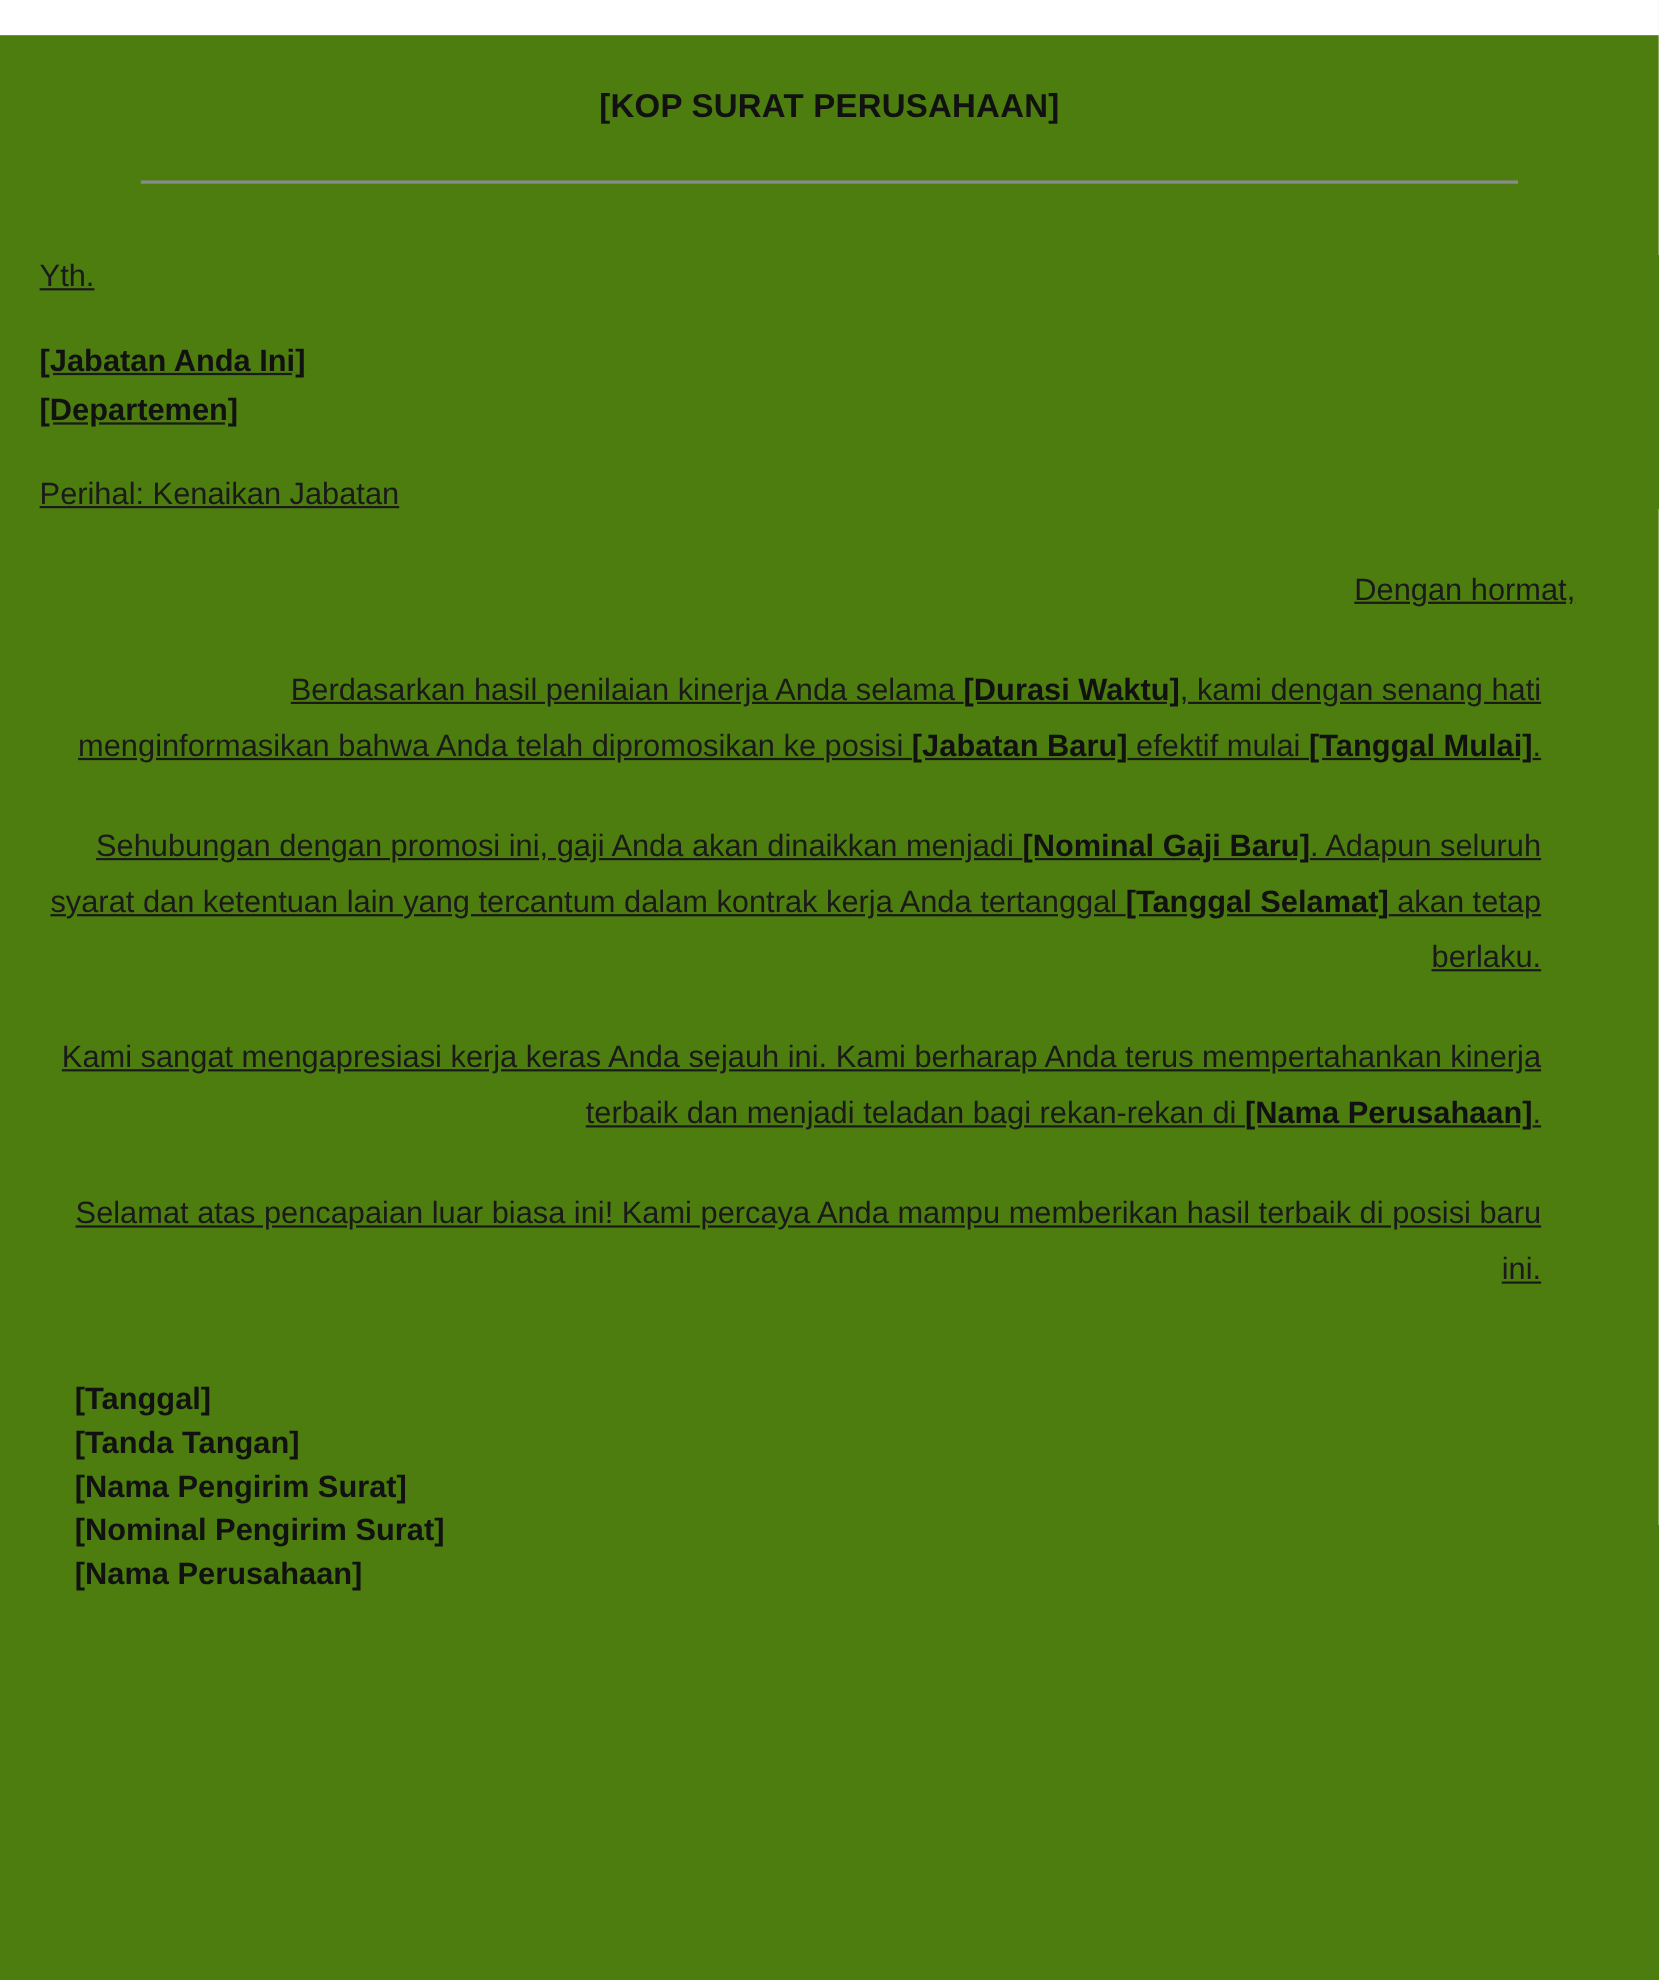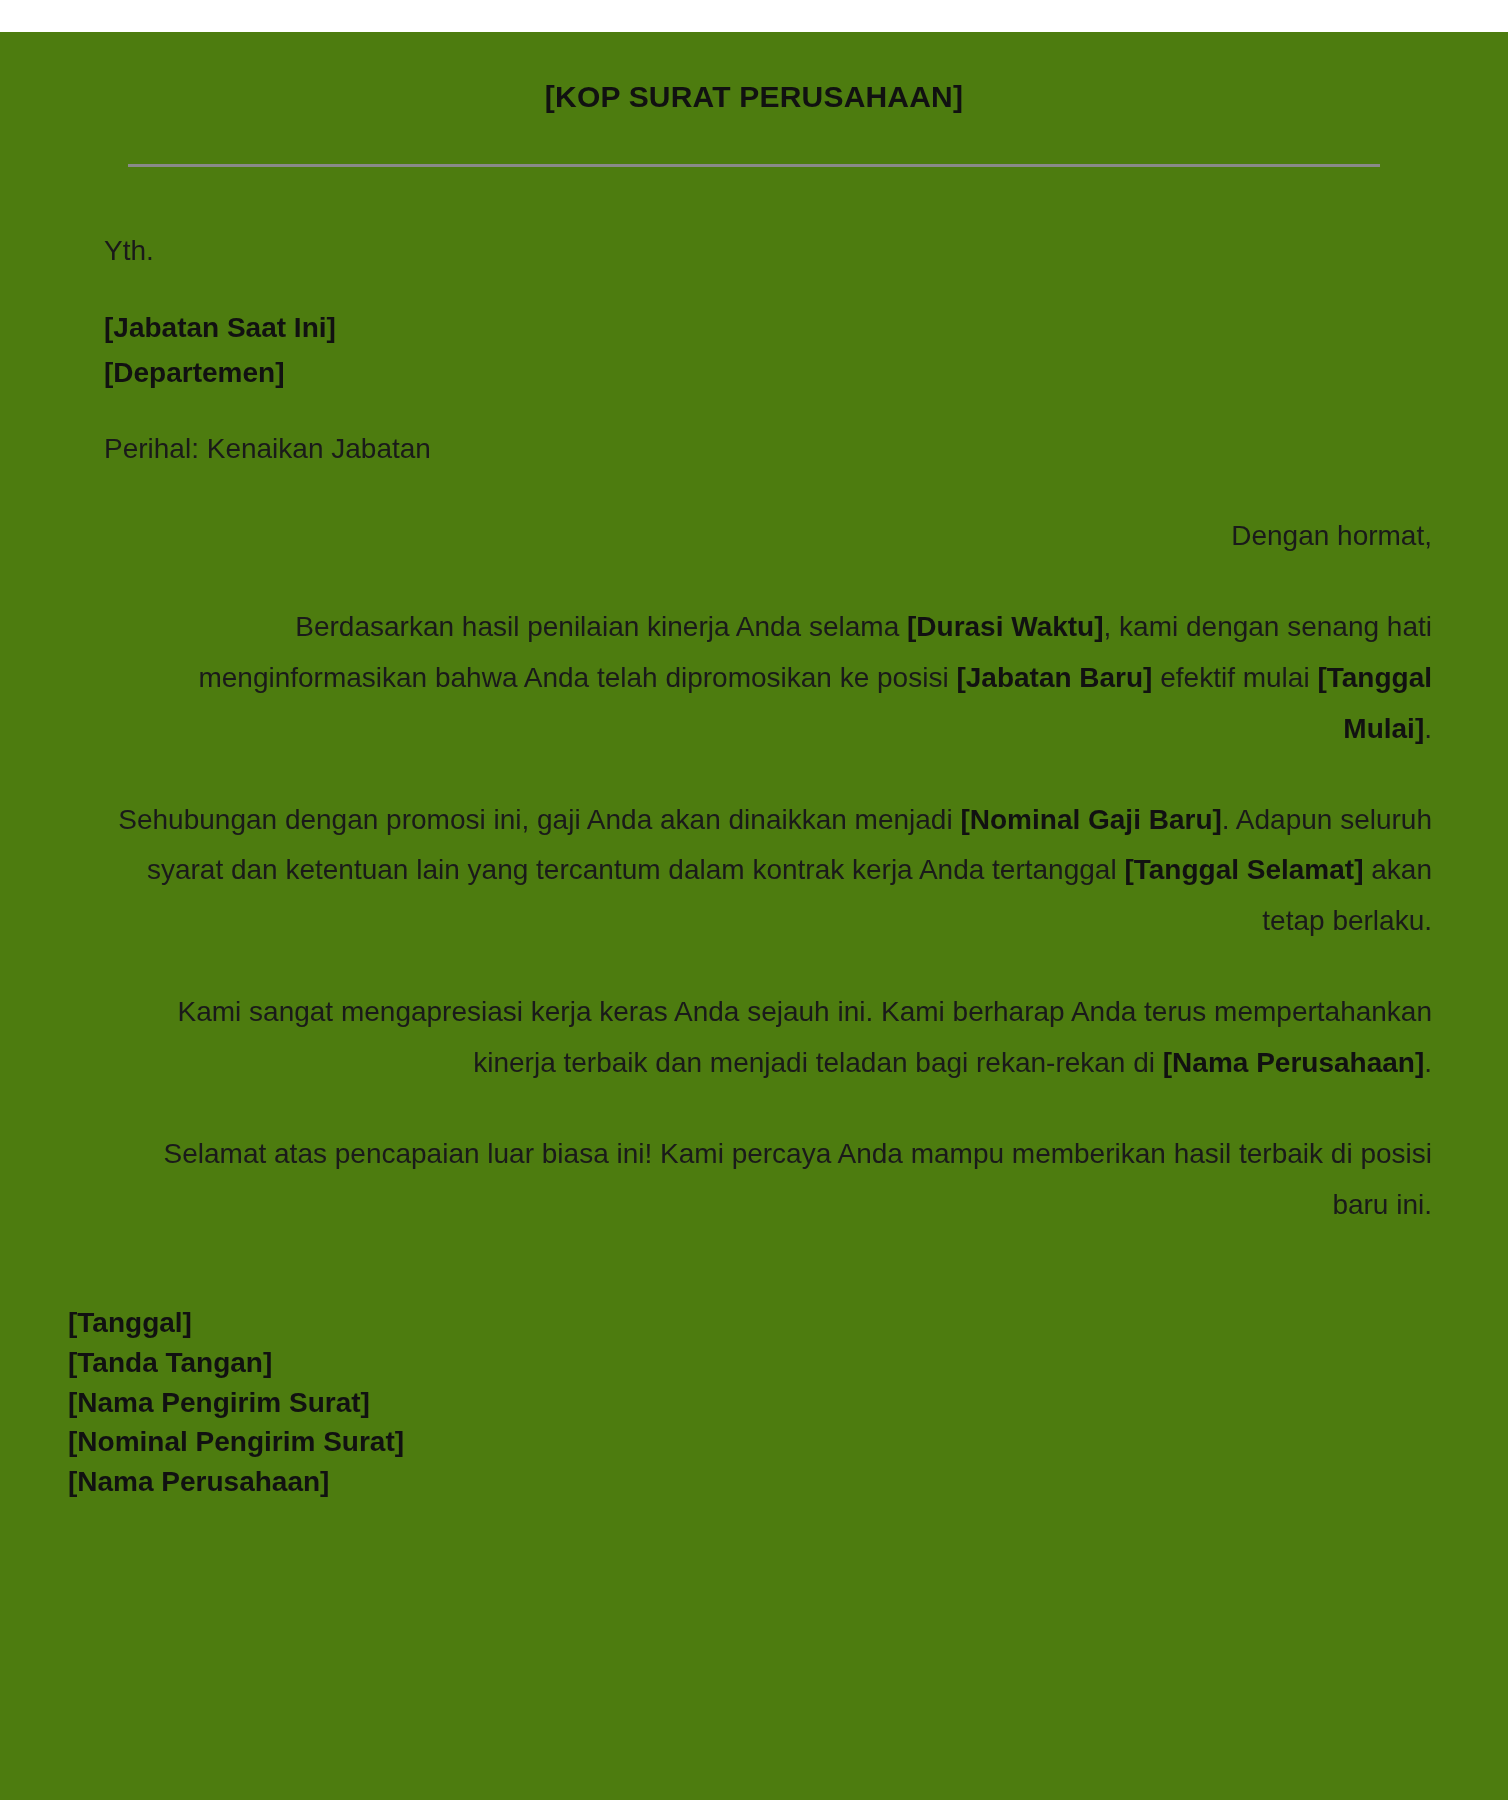--- a/index.html
+++ b/index.html
@@ -42,22 +42,23 @@
   }
   .rule {
     height: 3px;
     background: #8a8a8a;
     width: 100%;
     border: 0;
   }
 
   
   .body-area {
-    padding: 0 76px 0 104px;
+    padding: 0 76px 0 36px;
     margin-top: 62px;
+    text-decoration: underline;
   }
 
   .salute {
     font-size: 28px;
     font-weight: 400;
     line-height: 1.55;
     color: #1a1a1a;
     margin: 0 0 34px 0;
   }
 
@@ -119,21 +120,21 @@
 
   <div class="rule-wrap">
     <div class="rule"></div>
   </div>
 
   <div class="body-area">
 
     <div class="salute">Yth.</div>
 
     <div class="recipient">
-      <div>[Jabatan Saat Ini]</div>
+      <div>[Jabatan Anda Ini]</div>
       <div>[Departemen]</div>
     </div>
 
     <div class="subject">Perihal: Kenaikan Jabatan</div>
 
     <div class="greeting">Dengan hormat,</div>
 
     <p class="para"><span>Berdasarkan hasil penilaian kinerja Anda selama </span><b>[Durasi Waktu]</b><span>, kami dengan senang hati menginformasikan bahwa Anda telah dipromosikan ke posisi </span><b>[Jabatan Baru]</b><span> efektif mulai </span><b>[Tanggal Mulai]</b><span>.</span></p>
 
     <p class="para"><span>Sehubungan dengan promosi ini, gaji Anda akan dinaikkan menjadi </span><b>[Nominal Gaji Baru]</b><span>. Adapun seluruh syarat dan ketentuan lain yang tercantum dalam kontrak kerja Anda tertanggal </span><b>[Tanggal Selamat]</b><span> akan tetap berlaku.</span></p>

